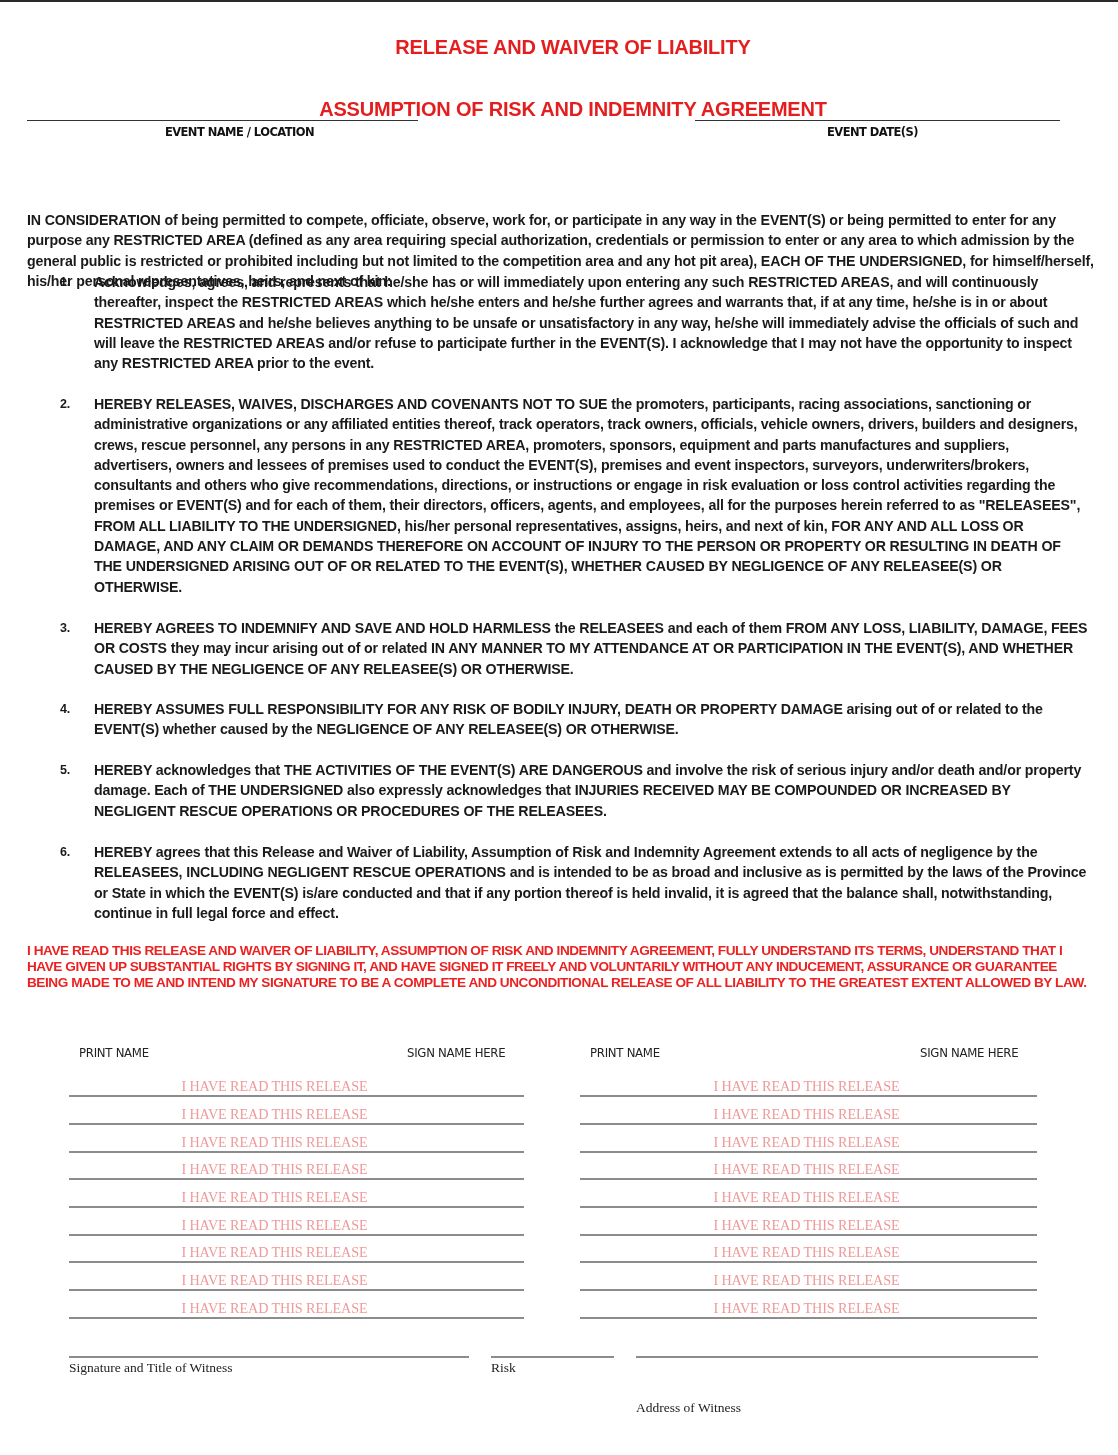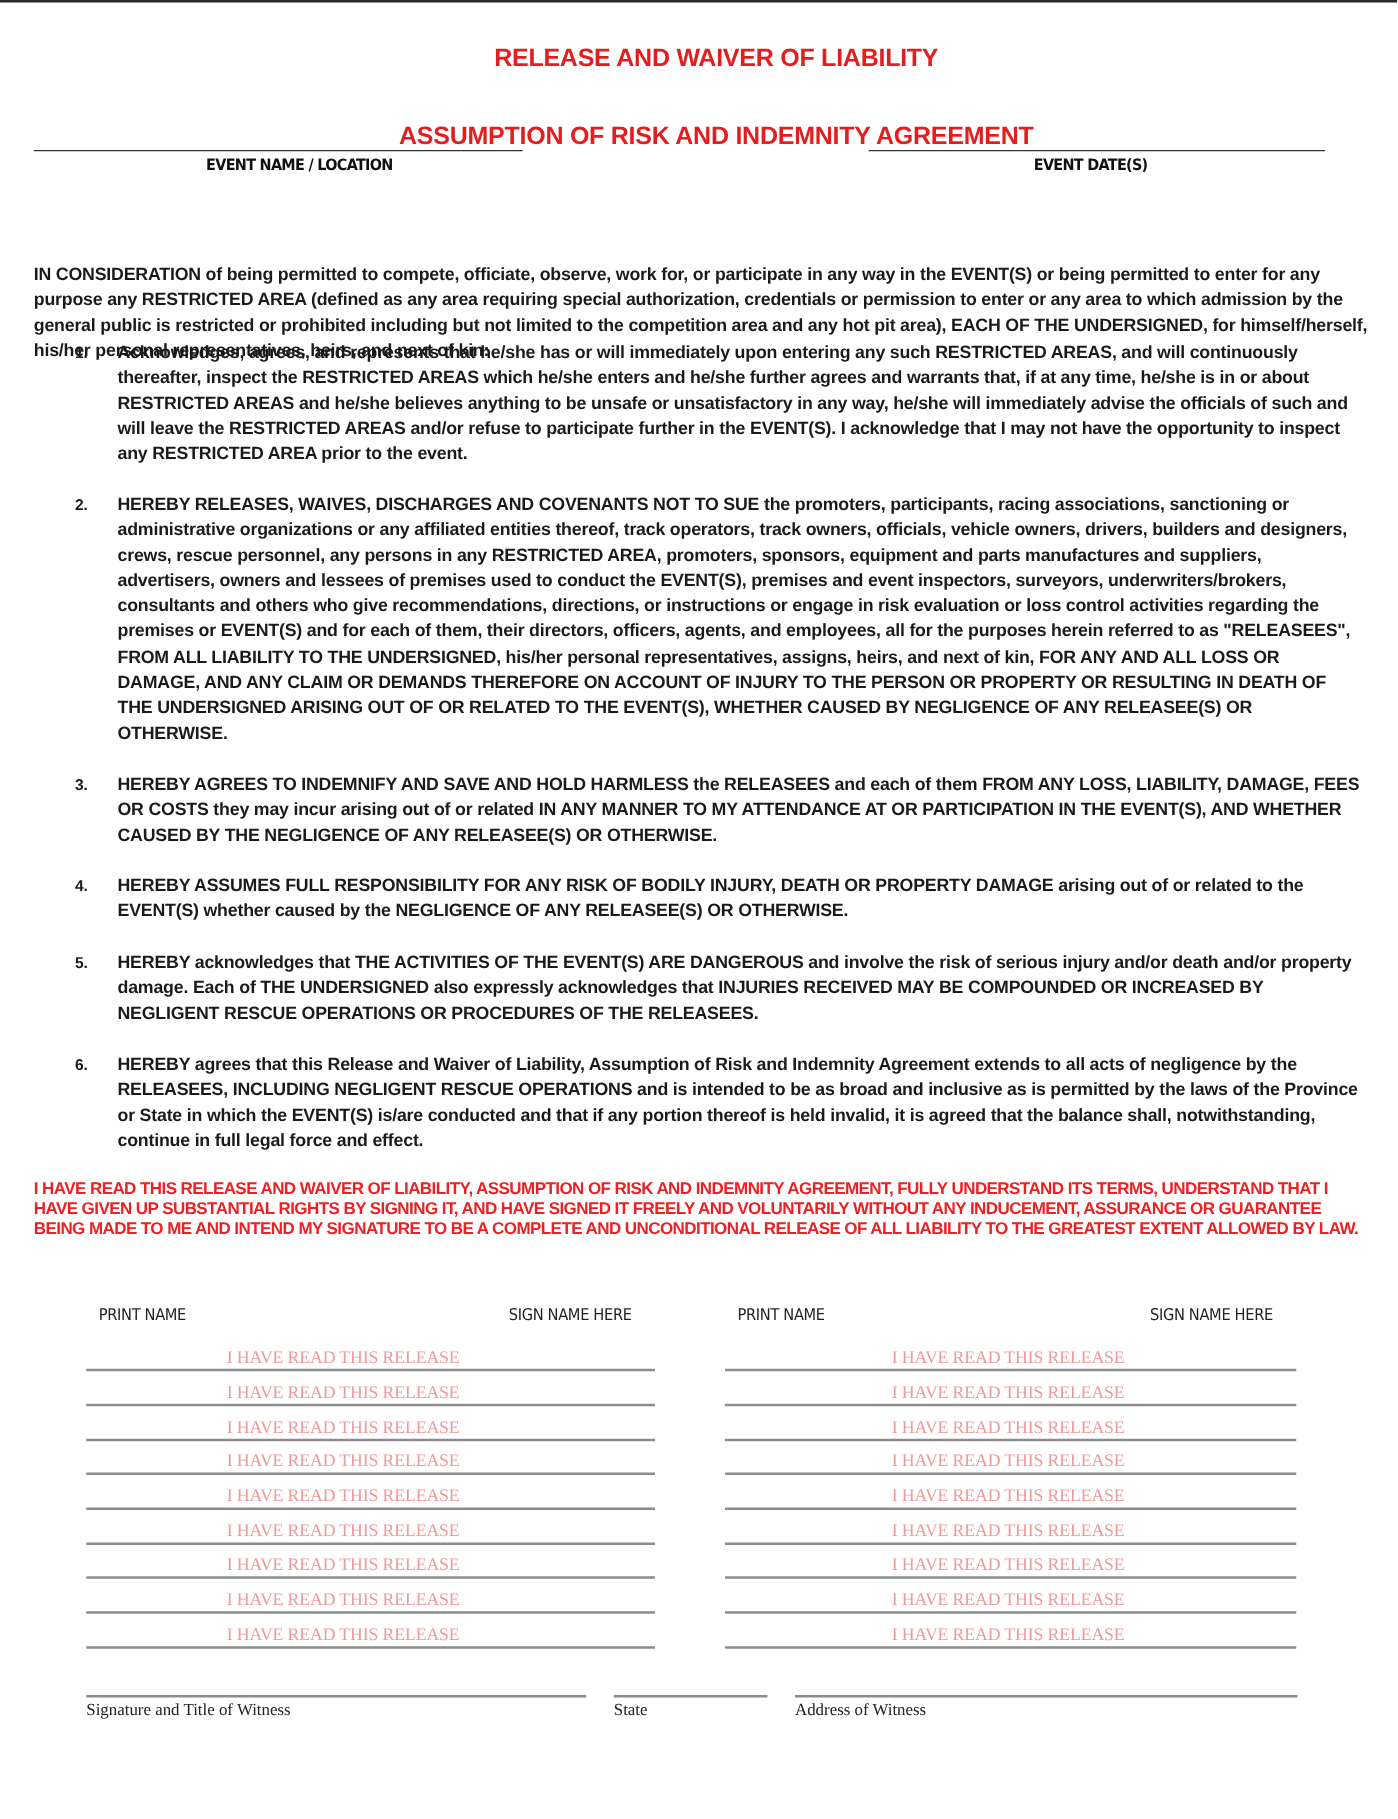--- a/index.html
+++ b/index.html
@@ -138,15 +138,15 @@
 <div class="sig-row" style="left:580px; width:457px; top:1263px;">
     <span class="wm" style="left:-2px;">I HAVE READ THIS RELEASE</span>
   </div>
 <div class="sig-row" style="left:580px; width:457px; top:1291px;">
     <span class="wm" style="left:-2px;">I HAVE READ THIS RELEASE</span>
   </div>
 
 <div class="wit-line" style="left:69px; width:400px;"></div>
 <div class="wit-label" style="left:69px; width:400px;">Signature and Title of Witness</div>
 <div class="wit-line" style="left:491px; width:123px;"></div>
-<div class="wit-label" style="left:491px; width:113px;">State</div>
+<div class="wit-label" style="left:491px; width:113px;">Risk</div>
 <div class="wit-line" style="left:636px; width:402px;"></div>
-<div class="wit-label" style="left:636px; width:400px;">Address of Witness</div>
+<div class="wit-label" style="left:636px; width:400px;margin-top:40px;">Address of Witness</div>
 
 </body></html>

